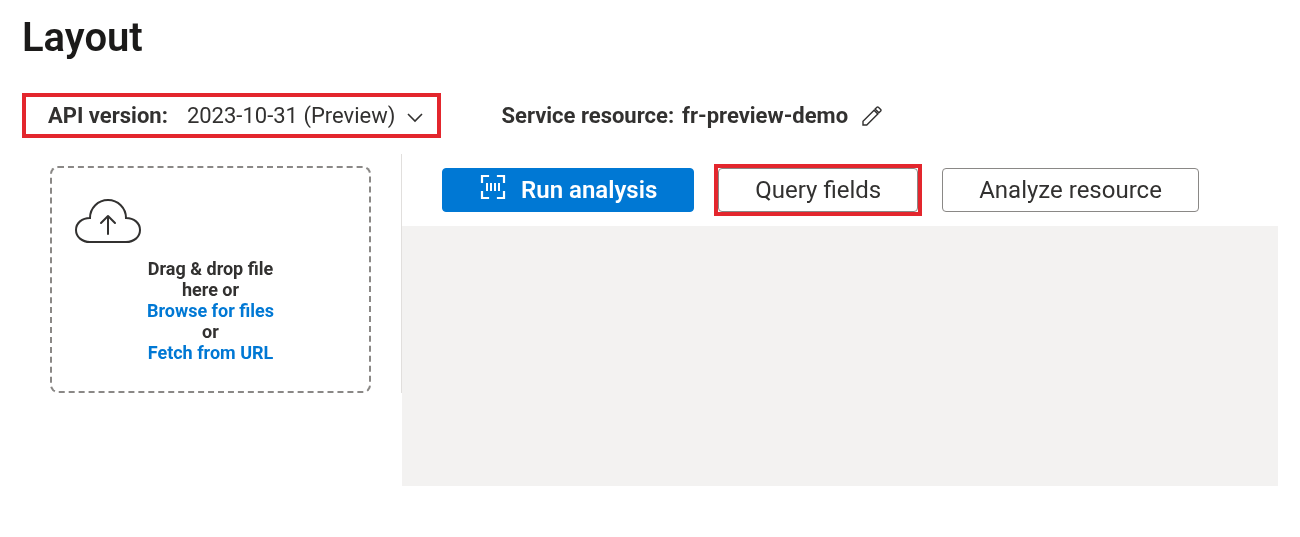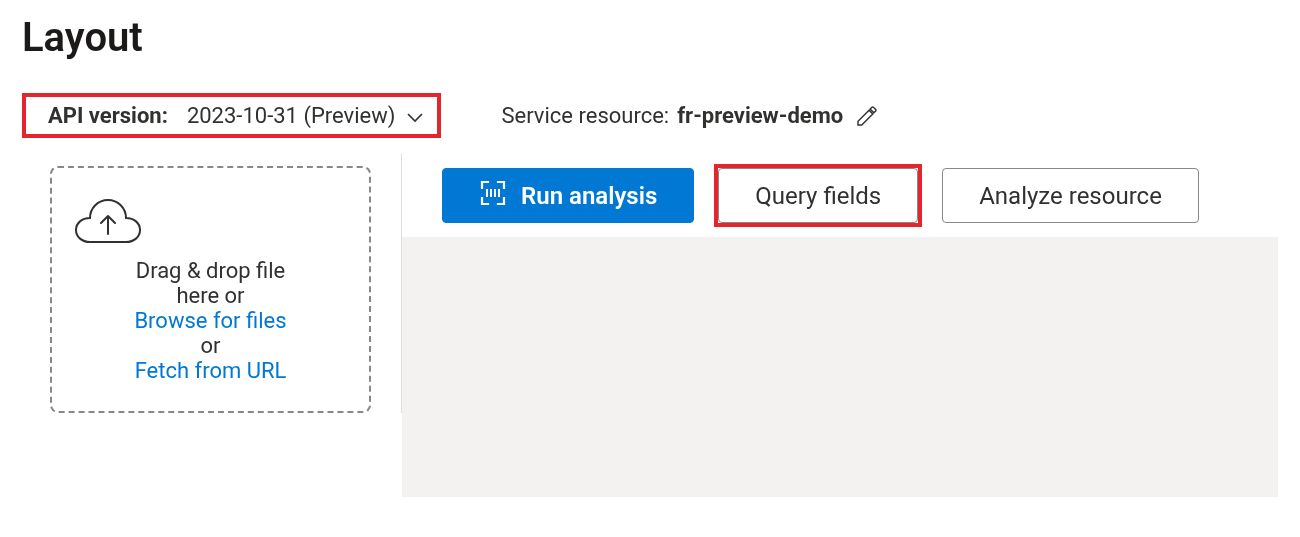--- a/index.html
+++ b/index.html
@@ -47,21 +47,21 @@
   .chevron {
     width: 16px;
     height: 10px;
   }
   .service-resource {
     display: inline-flex;
     align-items: center;
     font-size: 22px;
     gap: 8px;
   }
-  .service-label { font-weight: 400; }
+  .service-label { font-weight: 700; }
   .service-value { font-weight: 700; }
   .edit-icon-btn {
     display: inline-flex;
     align-items: center;
     justify-content: center;
     background: none;
     border: none;
     padding: 4px;
     cursor: pointer;
   }
@@ -74,22 +74,23 @@
     border-right: 1px solid #e1dfdd;
     padding-top: 12px;
     padding-right: 30px;
     padding-left: 28px;
   }
   .dropzone {
     border: 2px dashed #8a8886;
     border-radius: 8px;
     padding: 28px 20px 28px 20px;
     text-align: center;
-    font-size: 22px;
-    color: #323130;
+    font-size: 18px;
+    color: #323130;
+    font-weight: bold;
   }
   .dropzone .cloud {
     margin-bottom: 12px;
   }
   .dropzone a {
     color: #0078d4;
     text-decoration: none;
     cursor: pointer;
   }
   .right-col {
@@ -98,21 +99,21 @@
     flex-direction: column;
   }
   .toolbar {
     display: flex;
     align-items: center;
     gap: 20px;
     padding: 10px 12px 10px 40px;
     background: #ffffff;
   }
   .btn {
-    height: 55px;
+    height: 44px;
     padding: 0 36px;
     font-size: 24px;
     font-weight: 600;
     border-radius: 4px;
     display: inline-flex;
     align-items: center;
     justify-content: center;
     gap: 14px;
     cursor: pointer;
     font-family: inherit;

